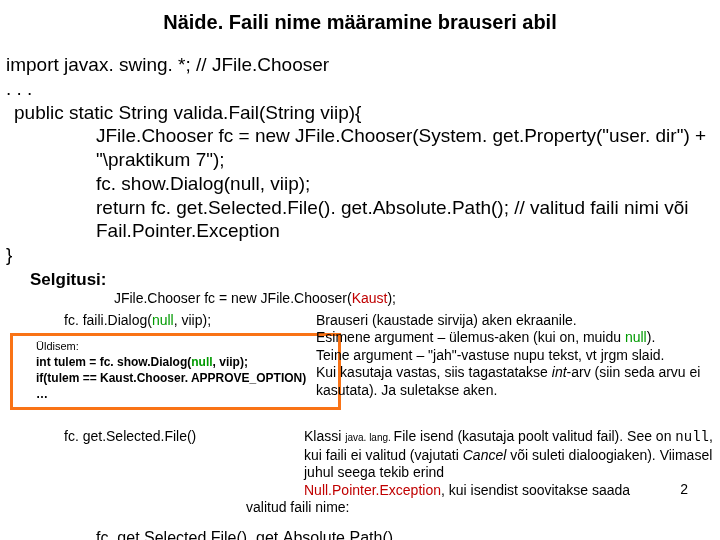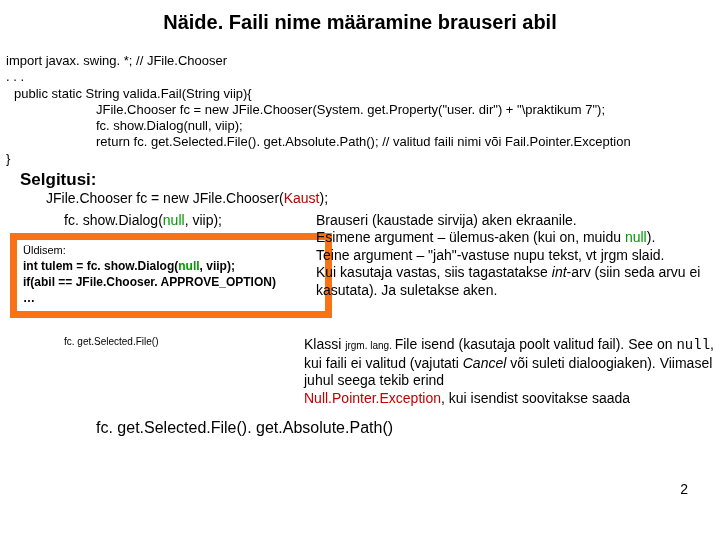--- a/index.html
+++ b/index.html
@@ -15,61 +15,62 @@
     line-height: 1.25;
     overflow: hidden;
   }
   .title {
     text-align: center;
     font-weight: bold;
     font-size: 20px;
     margin-bottom: 18px;
   }
   .code1 {
-    font-size: 13px;
+    font-size: 19px;
   }
   .indent { padding-left: 90px; }
   .indent2 { padding-left: 8px; }
   .subhead {
     font-weight: bold;
     font-size: 17px;
     margin-top: 2px;
-    margin-left: 14px;
+    margin-left: 24px;
   }
   .row {
     display: flex;
     align-items: flex-start;
+    text-align: right;
   }
   .left-col1 { width: 350px; padding-left: 40px; font-size: 14px; }
   .right-col { flex: 1; font-size: 14px; }
   .red { color: #c00000; }
   .green { color: #009a00; }
   .mono { font-family: "Courier New", monospace; }
   .box {
-    border: 7px solid #f97316;
-    padding: 3px 6px 5px 6px;
+    border: 3px solid #f97316;
+    padding: 3px 6px 5px 23px;
     margin: 4px 0 0 4px;
     width: 296px;
     font-size: 12px;
     line-height: 1.35;
   }
   .box .hdr { font-size: 11px; }
   .row2 {
     display: flex;
     align-items: flex-start;
     margin-top: 4px;
   }
   .leftblock { width: 310px; }
   .fc-show { padding-left: 58px; font-size: 14px; margin-bottom: 2px;}
   .row3 {
     display: flex;
     align-items: flex-start;
     margin-top: 18px;
   }
-  .left-col3 { width: 240px; padding-left: 58px; font-size: 10px; }
+  .left-col3 { width: 240px; padding-left: 58px; font-size: 14px; }
   .last-line {
     padding-left: 90px;
     font-size: 16px;
     margin-top: 11px;
   }
   .pagenum {
     position: absolute;
     right: 26px;
     bottom: 36px;
     font-size: 14px;
@@ -96,47 +97,48 @@
 
 <div class="row">
   <div class="left-col1">
     <span>JFile.Chooser fc = new JFile.Chooser(</span><span class="red">Kaust</span><span>);</span>
   </div>
 </div>
 
 <div class="row2">
   <div class="leftblock">
     <div class="fc-show">
-      <span>fc. show.Dialog(</span><span class="green">null</span><span>, viip);</span>
+      <span>fc. faili.Dialog(</span><span class="green">null</span><span>, viip);</span>
     </div>
     <div class="box">
       <div class="hdr">Üldisem:</div>
       <div>
         <b><span>int tulem = fc. show.Dialog(</span><span class="green">null</span><span>, viip);</span></b>
       </div>
-      <div><b>if(abil == JFile.Chooser. APPROVE_OPTION)</b></div>
+      <div><b>if(tulem == Kaust.Chooser. APPROVE_OPTION)</b></div>
       <div><b>   …</b></div>
     </div>
   </div>
   <div class="right-col">
     <span>Brauseri (kaustade sirvija) aken ekraanile.</span><br>
     <span>Esimene argument – ülemus-aken (kui on, muidu </span><span class="green">null</span><span>).</span><br>
     <span>Teine argument – "jah"-vastuse nupu tekst, vt jrgm slaid.</span><br>
     <span>Kui kasutaja vastas, siis tagastatakse </span><i>int</i><span>-arv (siin seda arvu ei kasutata). Ja suletakse aken.</span>
   </div>
 </div>
 
 <div class="row3">
   <div class="left-col3">fc. get.Selected.File()</div>
   <div class="right-col">
-    <span>Klassi </span><span style="font-size:10px">jrgm. lang. </span><span>File isend (kasutaja poolt valitud fail). See on </span><span class="mono">null</span><span>, kui faili ei valitud (vajutati </span><i>Cancel</i><span> või suleti dialoogiaken). Viimasel juhul seega tekib erind </span><br>
+    <span>Klassi </span><span style="font-size:10px">java. lang. </span><span>File isend (kasutaja poolt valitud fail). See on </span><span class="mono">null</span><span>, kui faili ei valitud (vajutati </span><i>Cancel</i><span> või suleti dialoogiaken). Viimasel juhul seega tekib erind </span><br>
     <span class="red">Null.Pointer.Exception</span><span>, kui isendist soovitakse saada</span>
   </div>
 </div>
 
 <div style="display:flex;">
   <div style="width:240px"></div>
+  <div class="right-col">valitud faili nime:</div>
 </div>
 <div class="last-line">fc. get.Selected.File(). get.Absolute.Path()</div>
 
 <div class="pagenum">2</div>
 
 </div>
 
 </body></html>

